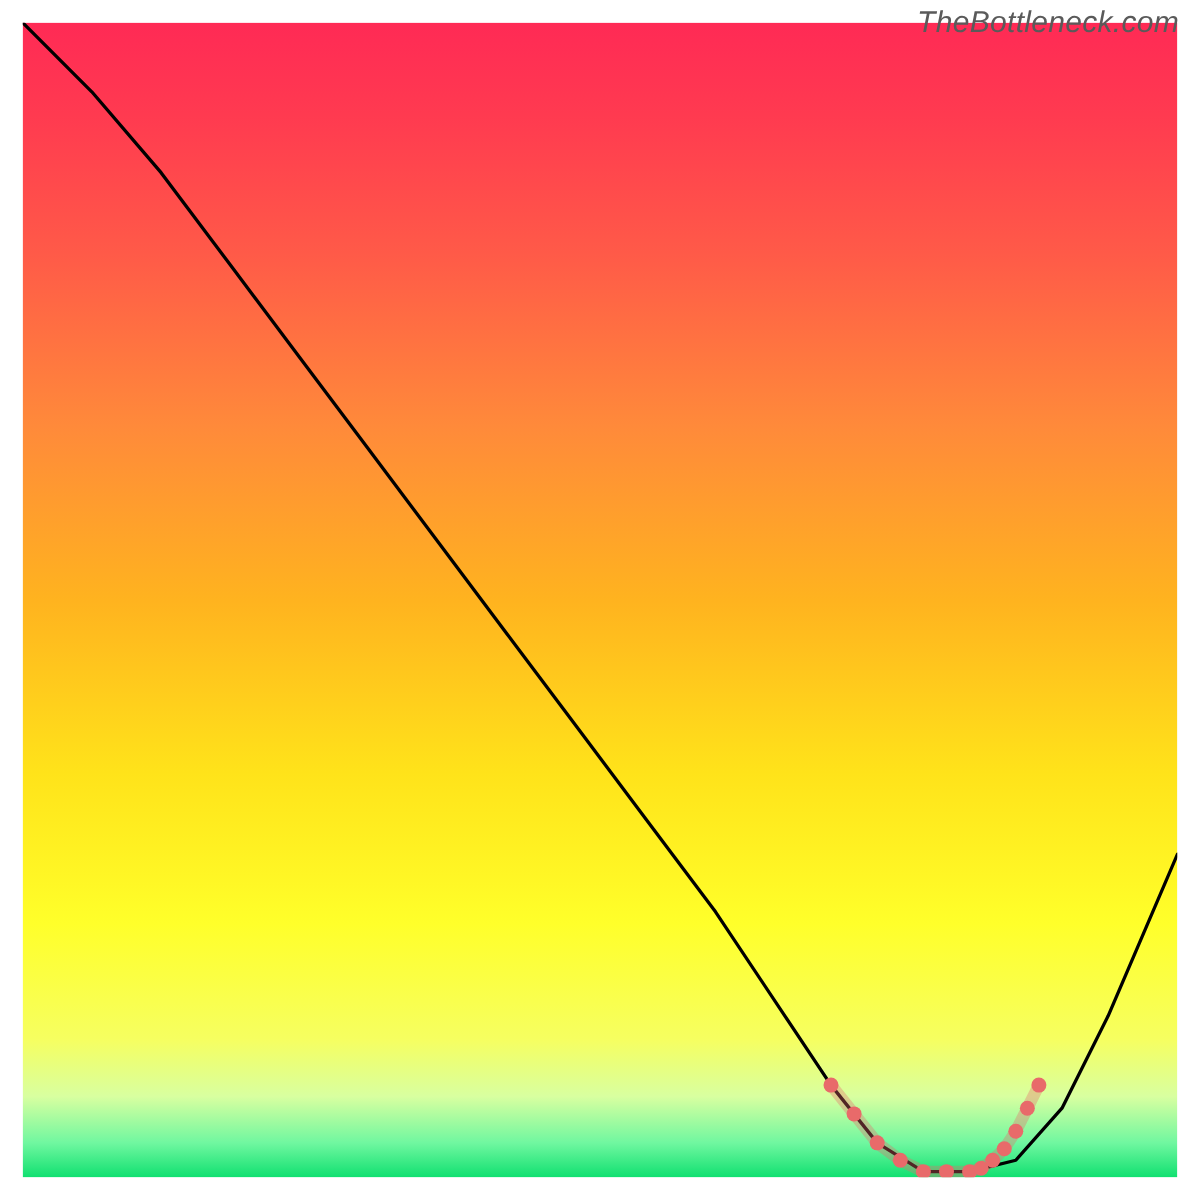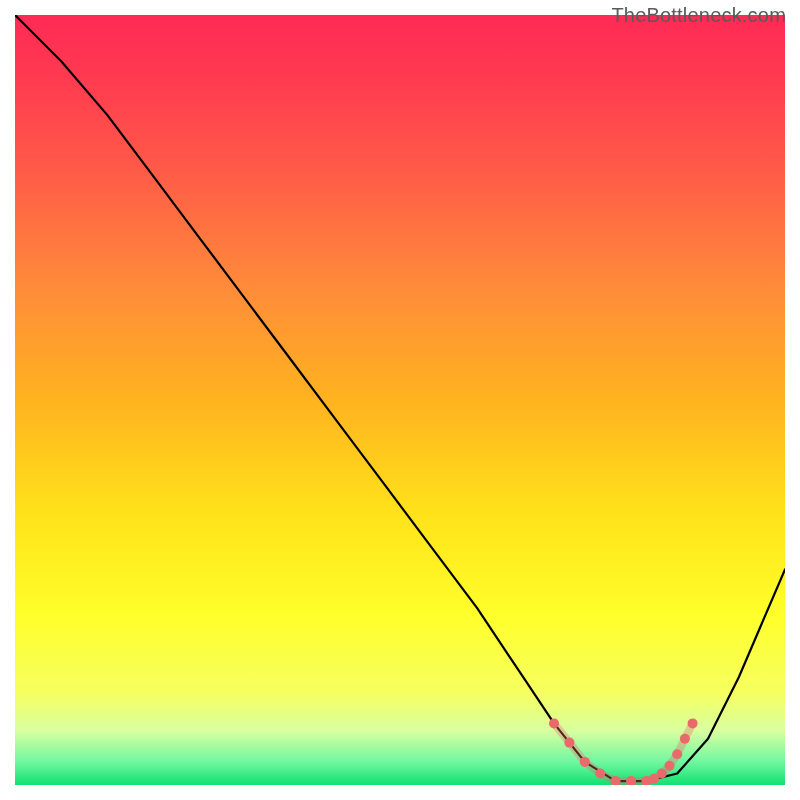--- a/index.html
+++ b/index.html
@@ -8,20 +8,21 @@
     width: 800px;
     height: 800px;
     background: #ffffff;
     font-family: Arial, Helvetica, sans-serif;
     overflow: hidden;
   }
   .container {
     position: relative;
     width: 800px;
     height: 800px;
+    font-style: italic;
   }
   .watermark {
     position: absolute;
     top: 4px;
     right: 14px;
     color: #5a5a5a;
     font-size: 20px;
     font-weight: 400;
     letter-spacing: 0.2px;
     z-index: 5;

